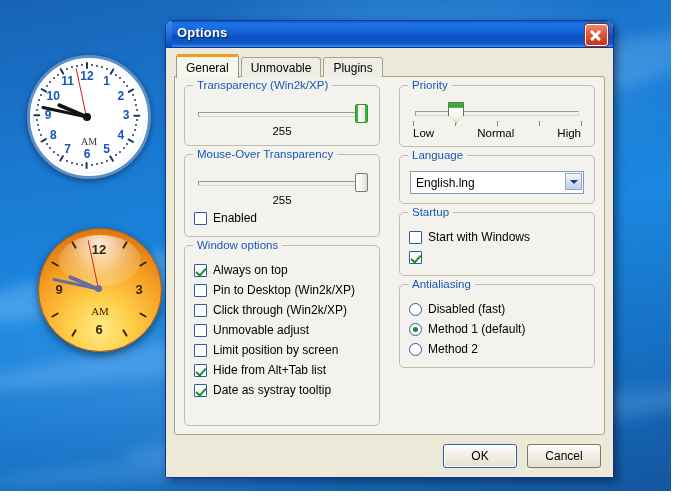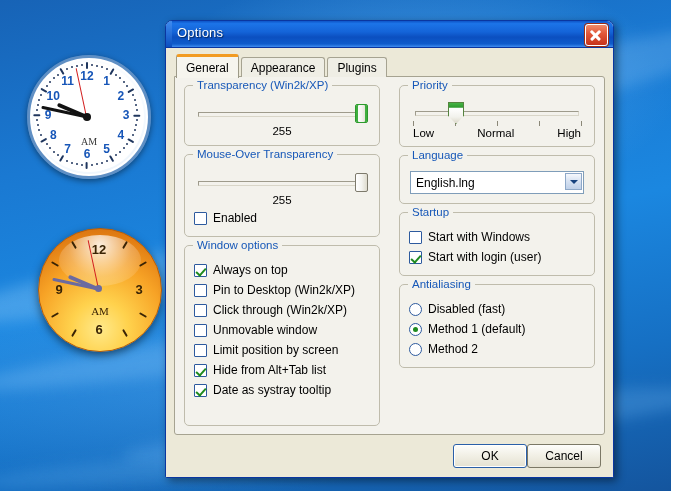--- a/index.html
+++ b/index.html
@@ -71,21 +71,21 @@
   }
   .titlebar{
     height:26px;flex:0 0 26px;position:relative;
     border-radius:6px 6px 0 0;
     background:linear-gradient(180deg,#0e55c8 0%,#1c74e8 10%,#1464d8 42%,#0b4fc0 62%,#0f5ccb 88%,#3f8cf0 100%);
     border-bottom:1px solid #0a36a0;
   }
   .titlebar .tl-left{position:absolute;left:0;top:0;width:6px;height:26px;
     background:linear-gradient(180deg,#3f8cf0,#0b4fc0);border-radius:6px 0 0 0;}
   .title-text{
-    position:absolute;left:11px;top:4px;color:#fff;font-size:13px;font-weight:normal;
+    position:absolute;left:11px;top:4px;color:#fff;font-size:13px;font-weight:bold;
     text-shadow:1px 1px 1px rgba(0,0,0,.55);letter-spacing:.2px;
   }
   .close-btn{
     position:absolute;right:5px;top:3px;width:21px;height:20px;border-radius:3px;
     background:linear-gradient(180deg,#f08a6a 0%,#e2583a 42%,#c6331c 100%);
     border:1px solid #ffffff;box-shadow:0 0 0 1px #9c2b14;cursor:pointer;
   }
   .close-btn .x1,.close-btn .x2{
     position:absolute;left:3px;top:8.5px;width:13px;height:2.6px;background:#fff;border-radius:1px;
   }
@@ -186,21 +186,21 @@
     width:13px;height:13px;border-radius:50%;background:#fff;border:1px solid #2d5a9e;
     box-sizing:border-box;margin-right:6px;flex:0 0 13px;position:relative;cursor:pointer;
   }
   .rb.checked:after{
     content:"";position:absolute;left:3px;top:3px;width:5px;height:5px;border-radius:50%;background:#1f8b1f;
   }
   .row label{font-size:12px;color:#000;cursor:inherit;}
 
   
   .footer{height:42px;flex:0 0 42px;display:flex;align-items:center;justify-content:flex-end;
-          padding-right:12px;background:#ece9d8;}
+          padding-right:12px;gap:10px;background:#ece9d8;}
   .btn{
     width:72px;height:22px;font-size:12px;color:#000;cursor:pointer;
     background:linear-gradient(180deg,#fdfdfb 0%,#f2f0e6 46%,#e4e1d1 100%);
     border:1px solid #7b7866;border-radius:3px;
     display:flex;align-items:center;justify-content:center;
   }
   .btn.default{border:1px solid #2a5fa8;box-shadow:inset 0 0 0 1px #ffffff;}
 </style>
 </head>
 <body>
@@ -339,21 +339,21 @@
       </div>
     </div>
 
     <div class="dlg-body">
 
       <div class="tabstrip">
         <div class="tab active">
           <span>General</span>
         </div>
         <div class="tab">
-          <span>Appearance</span>
+          <span>Unmovable</span>
         </div>
         <div class="tab">
           <span>Plugins</span>
         </div>
       </div>
 
       <div class="tabpanel">
 
         <div class="col col-left">
 
@@ -389,21 +389,21 @@
                 <div class="row">
                   <span class="cb"></span>
                   <label>Pin to Desktop (Win2k/XP)</label>
                 </div>
                 <div class="row">
                   <span class="cb"></span>
                   <label>Click through (Win2k/XP)</label>
                 </div>
                 <div class="row">
                   <span class="cb"></span>
-                  <label>Unmovable window</label>
+                  <label>Unmovable adjust</label>
                 </div>
                 <div class="row">
                   <span class="cb"></span>
                   <label>Limit position by screen</label>
                 </div>
                 <div class="row">
                   <span class="cb checked"></span>
                   <label>Hide from Alt+Tab list</label>
                 </div>
                 <div class="row">
@@ -447,21 +447,20 @@
 
           <div class="group">
             <div class="legend">Startup</div>
             <div id="startup-list">
                 <div class="row">
                   <span class="cb"></span>
                   <label>Start with Windows</label>
                 </div>
                 <div class="row">
                   <span class="cb checked"></span>
-                  <label>Start with login (user)</label>
                 </div>
               </div>
           </div>
 
           <div class="group">
             <div class="legend">Antialiasing</div>
             <div id="antialiasing-list">
                 <div class="row">
                   <span class="rb"></span>
                   <label>Disabled (fast)</label>

